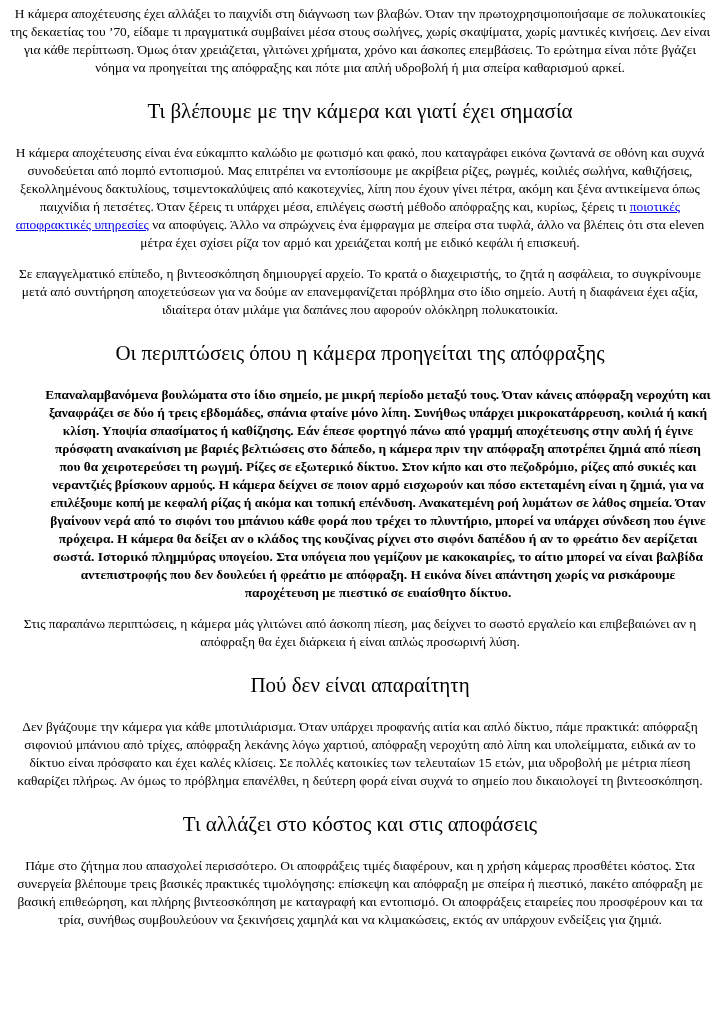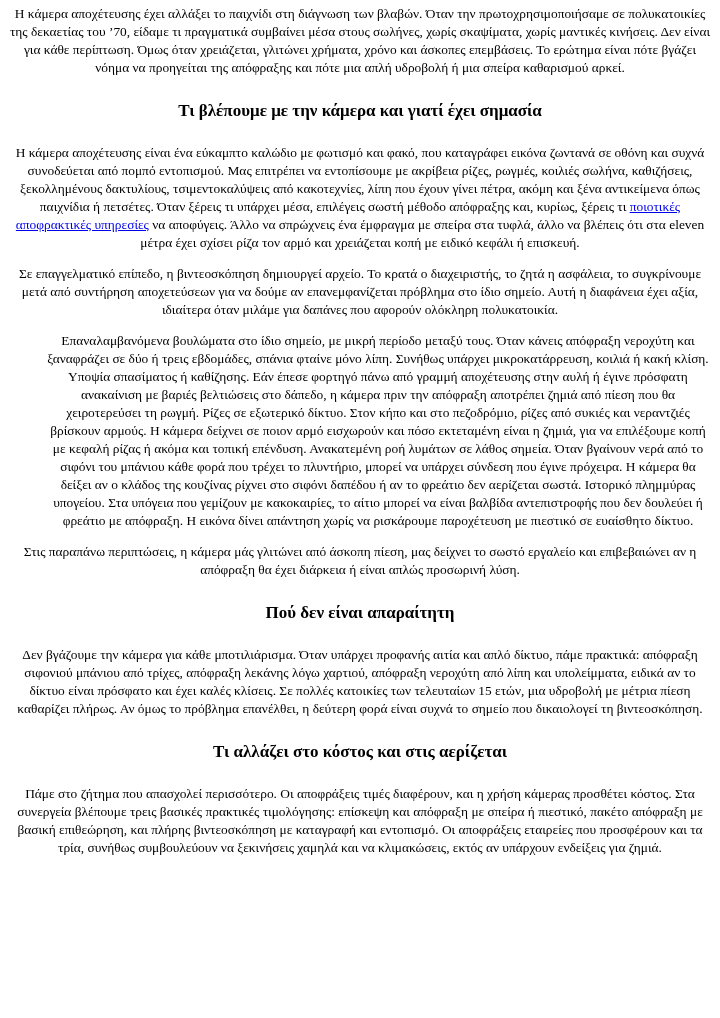--- a/index.html
+++ b/index.html
@@ -9,52 +9,53 @@
     overflow: hidden;
     font-family: "Liberation Serif", "DejaVu Serif", serif;
     font-size: 13.4px;
     line-height: 18px;
     color: #000000;
   }
   .page { padding: 5px 8px 0 8px; text-align: center; }
   p { margin: 0 0 13px 0; }
   h2 {
     font-family: "Liberation Serif", "DejaVu Serif", serif;
-    font-size: 17px;
-    font-weight: bold;
+    font-size: 21px;
+    font-weight: normal;
     line-height: 26px;
     margin: 21px 0 20px 0;
   }
   blockquote { margin: 0 0 13px 36px; padding: 0; }
-  blockquote p { margin: 0; }
+  blockquote p { margin: 0; font-weight: bold; }
   a { color: #0000ee; text-decoration: underline; }
 </style>
 </head>
 <body>
 
 <div class="page">
 
   <p>Η κάμερα αποχέτευσης έχει αλλάξει το παιχνίδι στη διάγνωση των βλαβών. Όταν την πρωτοχρησιμοποιήσαμε σε πολυκατοικίες της δεκαετίας του ’70, είδαμε τι πραγματικά συμβαίνει μέσα στους σωλήνες, χωρίς σκαψίματα, χωρίς μαντικές κινήσεις. Δεν είναι για κάθε περίπτωση. Όμως όταν χρειάζεται, γλιτώνει χρήματα, χρόνο και άσκοπες επεμβάσεις. Το ερώτημα είναι πότε βγάζει νόημα να προηγείται της απόφραξης και πότε μια απλή υδροβολή ή μια σπείρα καθαρισμού αρκεί.</p>
 
   <section>
     <h2>Τι βλέπουμε με την κάμερα και γιατί έχει σημασία</h2>
     <p><span>Η κάμερα αποχέτευσης είναι ένα εύκαμπτο καλώδιο με φωτισμό και φακό, που καταγράφει εικόνα ζωντανά σε οθόνη και συχνά συνοδεύεται από πομπό εντοπισμού. Μας επιτρέπει να εντοπίσουμε με ακρίβεια ρίζες, ρωγμές, κοιλιές σωλήνα, καθιζήσεις, ξεκολλημένους δακτυλίους, τσιμεντοκαλύψεις από κακοτεχνίες, λίπη που έχουν γίνει πέτρα, ακόμη και ξένα αντικείμενα όπως παιχνίδια ή πετσέτες. Όταν ξέρεις τι υπάρχει μέσα, επιλέγεις σωστή μέθοδο απόφραξης και, κυρίως, ξέρεις τι </span><a href="#">ποιοτικές αποφρακτικές υπηρεσίες</a><span> να αποφύγεις. Άλλο να σπρώχνεις ένα έμφραγμα με σπείρα στα τυφλά, άλλο να βλέπεις ότι στα eleven μέτρα έχει σχίσει ρίζα τον αρμό και χρειάζεται κοπή με ειδικό κεφάλι ή επισκευή.</span></p>
     <p>Σε επαγγελματικό επίπεδο, η βιντεοσκόπηση δημιουργεί αρχείο. Το κρατά ο διαχειριστής, το ζητά η ασφάλεια, το συγκρίνουμε μετά από συντήρηση αποχετεύσεων για να δούμε αν επανεμφανίζεται πρόβλημα στο ίδιο σημείο. Αυτή η διαφάνεια έχει αξία, ιδιαίτερα όταν μιλάμε για δαπάνες που αφορούν ολόκληρη πολυκατοικία.</p>
   </section>
 
   <section>
+    <h2>Οι περιπτώσεις όπου η κάμερα προηγείται της απόφραξης</h2>
     <blockquote>
       <p>Επαναλαμβανόμενα βουλώματα στο ίδιο σημείο, με μικρή περίοδο μεταξύ τους. Όταν κάνεις απόφραξη νεροχύτη και ξαναφράζει σε δύο ή τρεις εβδομάδες, σπάνια φταίνε μόνο λίπη. Συνήθως υπάρχει μικροκατάρρευση, κοιλιά ή κακή κλίση. Υποψία σπασίματος ή καθίζησης. Εάν έπεσε φορτηγό πάνω από γραμμή αποχέτευσης στην αυλή ή έγινε πρόσφατη ανακαίνιση με βαριές βελτιώσεις στο δάπεδο, η κάμερα πριν την απόφραξη αποτρέπει ζημιά από πίεση που θα χειροτερεύσει τη ρωγμή. Ρίζες σε εξωτερικό δίκτυο. Στον κήπο και στο πεζοδρόμιο, ρίζες από συκιές και νεραντζιές βρίσκουν αρμούς. Η κάμερα δείχνει σε ποιον αρμό εισχωρούν και πόσο εκτεταμένη είναι η ζημιά, για να επιλέξουμε κοπή με κεφαλή ρίζας ή ακόμα και τοπική επένδυση. Ανακατεμένη ροή λυμάτων σε λάθος σημεία. Όταν βγαίνουν νερά από το σιφόνι του μπάνιου κάθε φορά που τρέχει το πλυντήριο, μπορεί να υπάρχει σύνδεση που έγινε πρόχειρα. Η κάμερα θα δείξει αν ο κλάδος της κουζίνας ρίχνει στο σιφόνι δαπέδου ή αν το φρεάτιο δεν αερίζεται σωστά. Ιστορικό πλημμύρας υπογείου. Στα υπόγεια που γεμίζουν με κακοκαιρίες, το αίτιο μπορεί να είναι βαλβίδα αντεπιστροφής που δεν δουλεύει ή φρεάτιο με απόφραξη. Η εικόνα δίνει απάντηση χωρίς να ρισκάρουμε παροχέτευση με πιεστικό σε ευαίσθητο δίκτυο.</p>
     </blockquote>
     <p>Στις παραπάνω περιπτώσεις, η κάμερα μάς γλιτώνει από άσκοπη πίεση, μας δείχνει το σωστό εργαλείο και επιβεβαιώνει αν η απόφραξη θα έχει διάρκεια ή είναι απλώς προσωρινή λύση.</p>
   </section>
 
   <section>
     <h2>Πού δεν είναι απαραίτητη</h2>
     <p>Δεν βγάζουμε την κάμερα για κάθε μποτιλιάρισμα. Όταν υπάρχει προφανής αιτία και απλό δίκτυο, πάμε πρακτικά: απόφραξη σιφονιού μπάνιου από τρίχες, απόφραξη λεκάνης λόγω χαρτιού, απόφραξη νεροχύτη από λίπη και υπολείμματα, ειδικά αν το δίκτυο είναι πρόσφατο και έχει καλές κλίσεις. Σε πολλές κατοικίες των τελευταίων 15 ετών, μια υδροβολή με μέτρια πίεση καθαρίζει πλήρως. Αν όμως το πρόβλημα επανέλθει, η δεύτερη φορά είναι συχνά το σημείο που δικαιολογεί τη βιντεοσκόπηση.</p>
   </section>
 
   <section>
-    <h2>Τι αλλάζει στο κόστος και στις αερίζεται</h2>
+    <h2>Τι αλλάζει στο κόστος και στις αποφάσεις</h2>
     <p>Πάμε στο ζήτημα που απασχολεί περισσότερο. Οι αποφράξεις τιμές διαφέρουν, και η χρήση κάμερας προσθέτει κόστος. Στα συνεργεία βλέπουμε τρεις βασικές πρακτικές τιμολόγησης: επίσκεψη και απόφραξη με σπείρα ή πιεστικό, πακέτο απόφραξη με βασική επιθεώρηση, και πλήρης βιντεοσκόπηση με καταγραφή και εντοπισμό. Οι αποφράξεις εταιρείες που προσφέρουν και τα τρία, συνήθως συμβουλεύουν να ξεκινήσεις χαμηλά και να κλιμακώσεις, εκτός αν υπάρχουν ενδείξεις για ζημιά.</p>
   </section>
 
 </div>
 
 </body></html>

